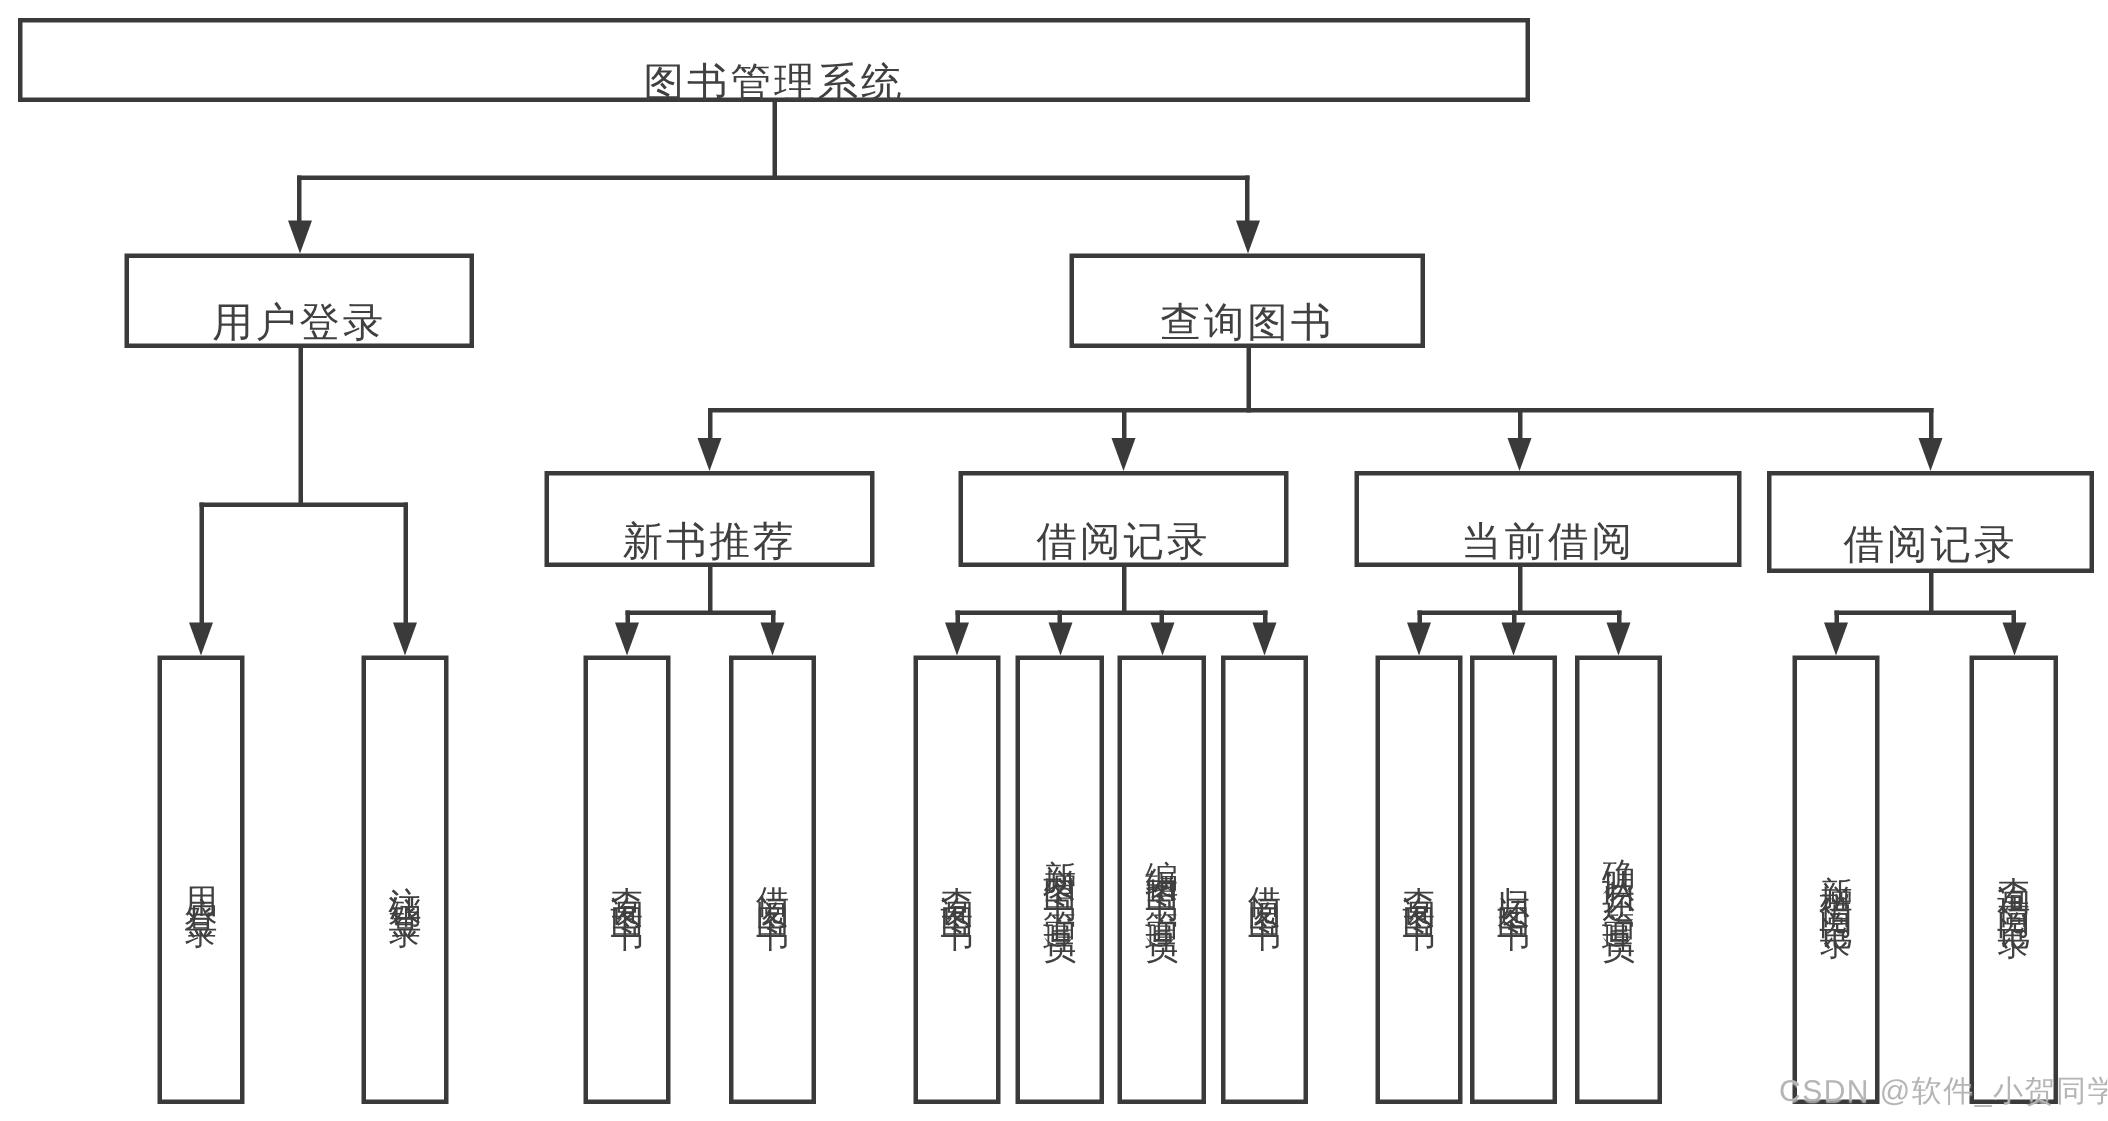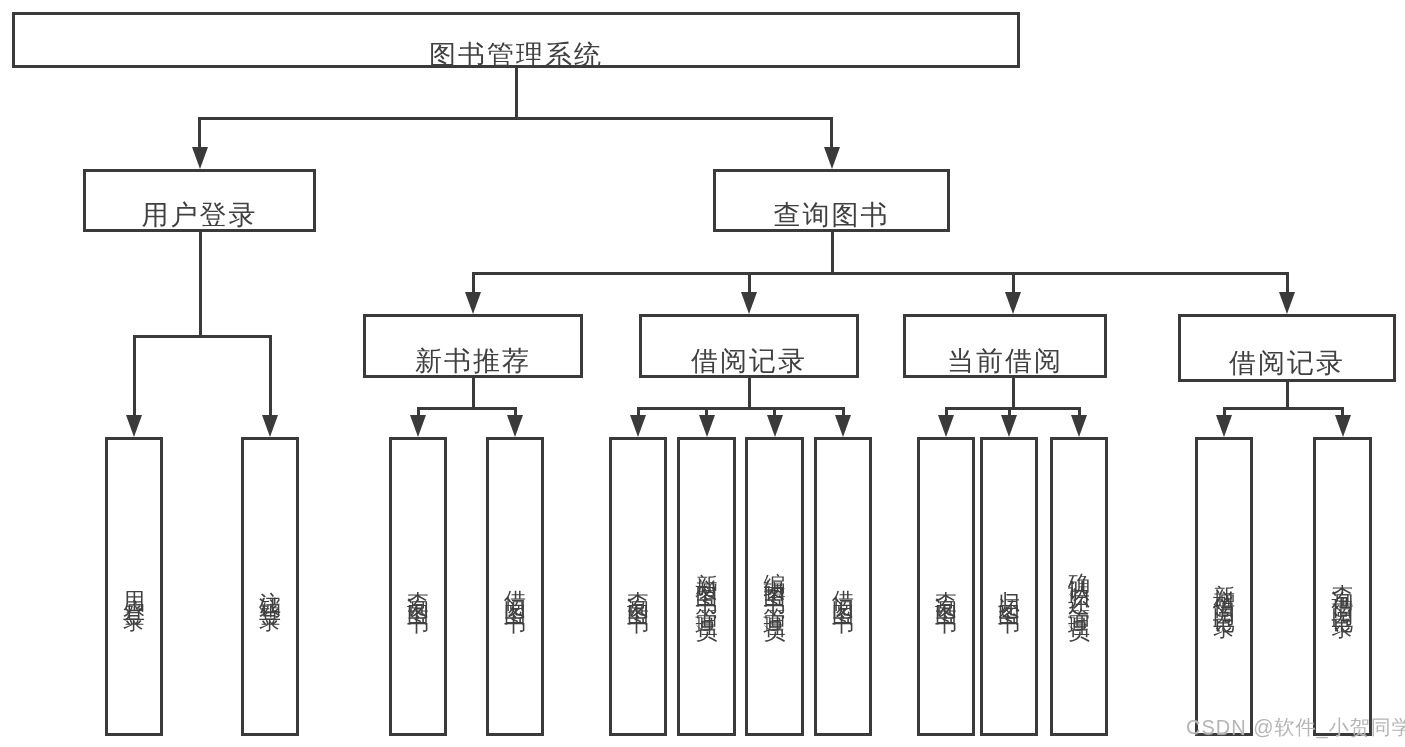--- a/index.html
+++ b/index.html
@@ -129,21 +129,21 @@
       </div>
       <div class="node h" style="left: 713px; top: 169px; width: 237px; height: 63px;">
         <span class="label">查询图书</span>
       </div>
       <div class="node h" style="left: 363px; top: 314px; width: 220px; height: 64px;">
         <span class="label">新书推荐</span>
       </div>
       <div class="node h" style="left: 639px; top: 314px; width: 220px; height: 64px;">
         <span class="label">借阅记录</span>
       </div>
-      <div class="node h" style="left: 903px; top: 314px; width: 204px; height: 64px;">
+      <div class="node h" style="left: 903px; top: 314px; width: 258px; height: 64px;">
         <span class="label">当前借阅</span>
       </div>
       <div class="node h" style="left: 1178px; top: 314px; width: 218px; height: 68px;">
         <span class="label">借阅记录</span>
       </div>
       <div class="node v" style="left: 105px; top: 437px; width: 58px; height: 299px;">
         <span class="label">用户登录</span>
       </div>
       <div class="node v" style="left: 241px; top: 437px; width: 58px; height: 299px;">
         <span class="label">注销登录</span>

